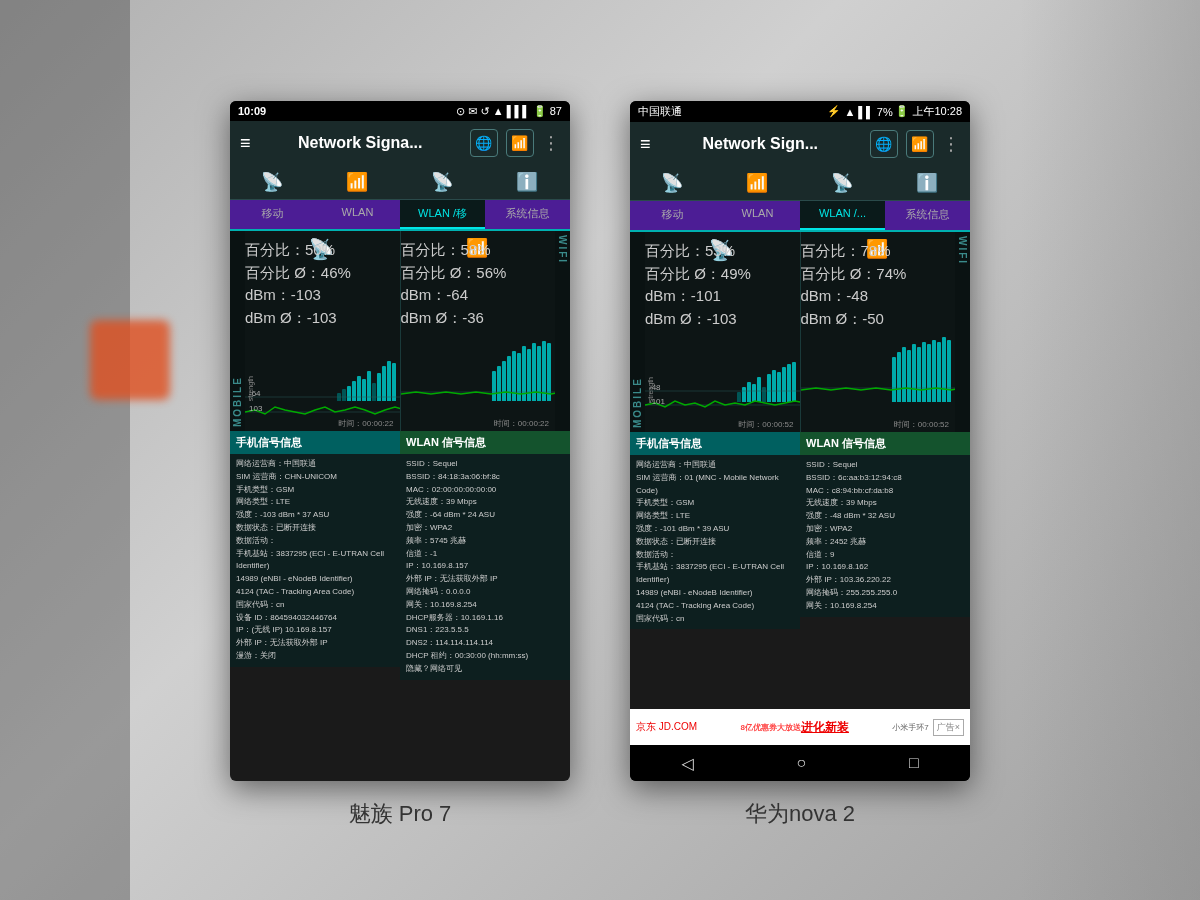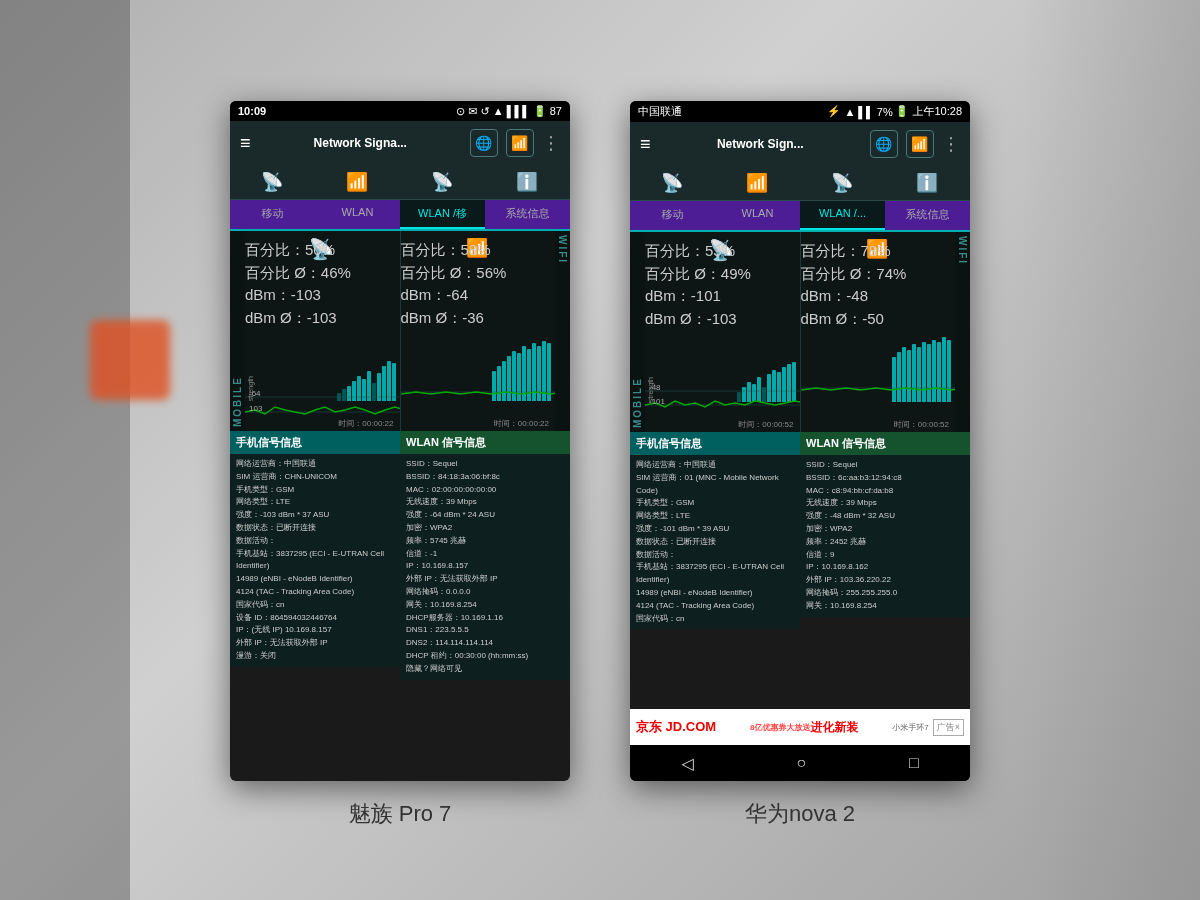--- a/index.html
+++ b/index.html
@@ -67,21 +67,21 @@
     .app-header {
       background: #1a2a2a;
       color: #fff;
       padding: 8px 10px;
       display: flex;
       align-items: center;
       gap: 8px;
       min-height: 44px;
     }
     .app-header .menu-icon { font-size: 18px; cursor: pointer; }
-    .app-header .app-title { flex: 1; font-size: 12px; font-weight: bold; text-align: center; }
+    .app-header .app-title { flex: 1; font-size: 16px; font-weight: bold; text-align: center; }
     .app-header .header-icons { display: flex; gap: 8px; align-items: center; }
     .header-icon-btn {
       width: 28px; height: 28px;
       border: 1px solid #4a7a7a;
       border-radius: 4px;
       display: flex; align-items: center; justify-content: center;
       font-size: 14px; color: #aaa; cursor: pointer;
     }
     
     .tab-icons {
@@ -597,24 +597,24 @@
             <div>信道：9</div>
             <div>IP：10.169.8.162</div>
             <div>外部 IP：103.36.220.22</div>
             <div>网络掩码：255.255.255.0</div>
             <div>网关：10.169.8.254</div>
           </div>
         </div>
       </div>
 
       <div class="ad-banner">
-        <span style="font-size:13px;color:#e00;font-weight:bold;">京东 JD.COM</span>
+        <span style="font-size:10px;color:#e00;font-weight:normal;">京东 JD.COM</span>
         <div style="display:flex;flex-direction:row;align-items:center;">
           <span style="font-size:8px;color:#f44;font-weight:bold;">8亿优惠券大放送</span>
-          <span style="font-size:12px;color:#e00;font-weight:bold;">进化新装</span>
+          <span style="font-size:12px;color:#e00;font-weight:bold;text-decoration:underline;">进化新装</span>
         </div>
         <div style="display:flex;align-items:center;gap:4px;">
           <span style="font-size:8px;color:#666;">小米手环7</span>
           <span style="font-size:9px;color:#888;border:1px solid #aaa;padding:1px 3px;cursor:pointer;">广告×</span>
         </div>
       </div>
 
       <div class="nav-bar">
         <span class="nav-btn">◁</span>
         <span class="nav-btn">○</span>

